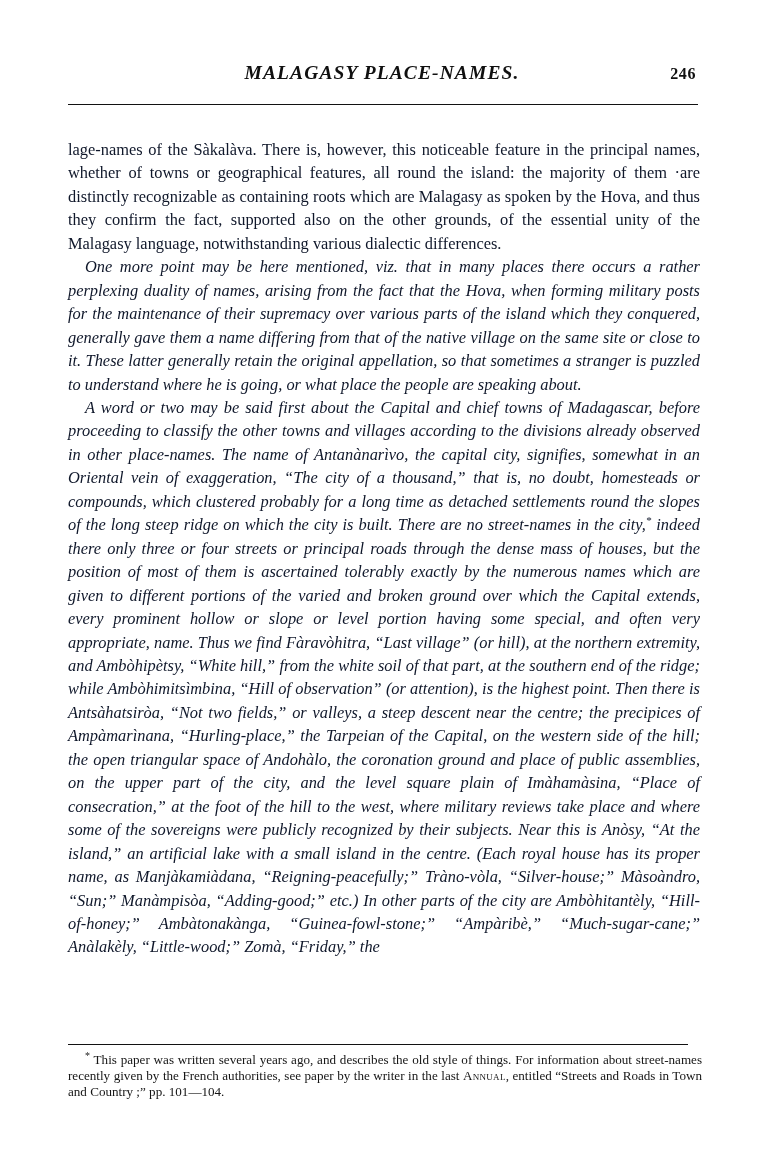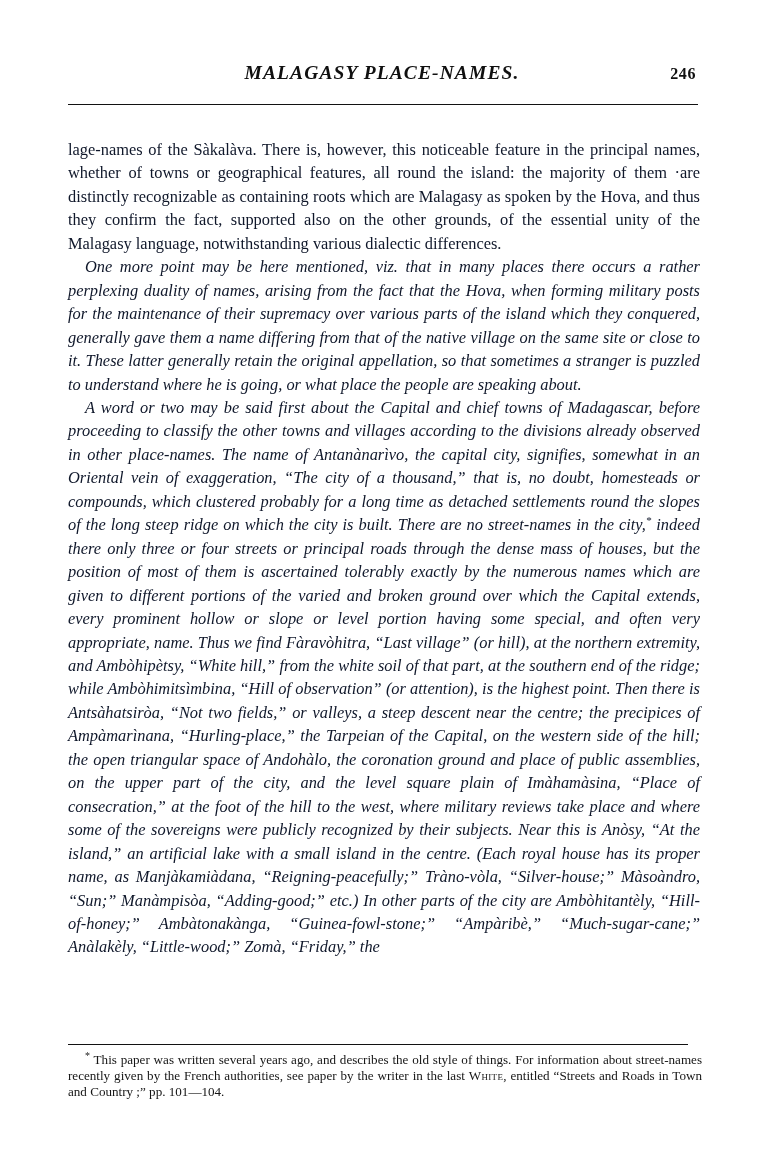--- a/index.html
+++ b/index.html
@@ -147,16 +147,16 @@
 
     <p class="indent para-2">One more point may be here mentioned, viz. that in many places there occurs a rather perplexing duality of names, arising from the fact that the Hova, when forming military posts for the maintenance of their supremacy over various parts of the island which they conquered, generally gave them a name differing from that of the native village on the same site or close to it.  These latter generally retain the original appellation, so that sometimes a stranger is puzzled to understand where he is going, or what place the people are speaking about.</p>
 
     <p class="indent para-3"><span>A word or two may be said first about the Capital and chief towns of Madagascar, before proceeding to classify the other towns and villages according to the divisions already observed in other place-names.  The name of Antanànarìvo, the capital city, signifies, somewhat in an Oriental vein of exaggeration, “The city of a thousand,” that is, no doubt, homesteads or compounds, which clustered probably for a long time as detached settlements round the slopes of the long steep ridge on which the city is built.  There are no street-names in the city,</span><span class="fn-mark">*</span><span> indeed there only three or four streets or principal roads through the dense mass of houses, but the position of most of them is ascertained tolerably exactly by the numerous names which are given to different portions of the varied and broken ground over which the Capital extends, every prominent hollow or slope or level portion having some special, and often very appropriate, name.  Thus we find Fàravòhitra, “Last village” (or hill), at the northern extremity, and Ambòhipètsy, “White hill,” from the white soil of that part, at the southern end of the ridge; while Ambòhimitsìmbina, “Hill of observation” (or attention), is the highest point.  Then there is Antsàhatsiròa, “Not two fields,” or valleys, a steep descent near the centre; the precipices of Ampàmarìnana, “Hurling-place,” the Tarpeian of the Capital, on the western side of the hill; the open triangular space of Andohàlo, the coronation ground and place of public assemblies, on the upper part of the city, and the level square plain of Imàhamàsina, “Place of consecration,” at the foot of the hill to the west, where military reviews take place and where some of the sovereigns were publicly recognized by their subjects.  Near this is Anòsy, “At the island,” an artificial lake with a small island in the centre. (Each royal house has its proper name, as Manjàkamiàdana, “Reigning-peacefully;” Tràno-vòla, “Silver-house;” Màsoàndro, “Sun;” Manàmpisòa, “Adding-good;” etc.) In other parts of the city are Ambòhitantèly, “Hill-of-honey;” Ambàtonakànga, “Guinea-fowl-stone;” “Ampàribè,” “Much-sugar-cane;” Anàlakèly, “Little-wood;” Zomà, “Friday,” the</span></p>
 
   </div>
 
   <div class="foot-rule"></div>
 
   <div class="footnote">
-    <p><span class="star">*</span><span> This paper was written several years ago, and describes the old style of things.  For information about street-names recently given by the French authorities, see paper by the writer in the last </span><span class="smallcaps">White</span><span>, entitled “Streets and Roads in Town and Country ;” pp. 101—104.</span></p>
+    <p><span class="star">*</span><span> This paper was written several years ago, and describes the old style of things.  For information about street-names recently given by the French authorities, see paper by the writer in the last </span><span class="smallcaps">Annual</span><span>, entitled “Streets and Roads in Town and Country ;” pp. 101—104.</span></p>
   </div>
 
 </div>
 
 </body></html>

